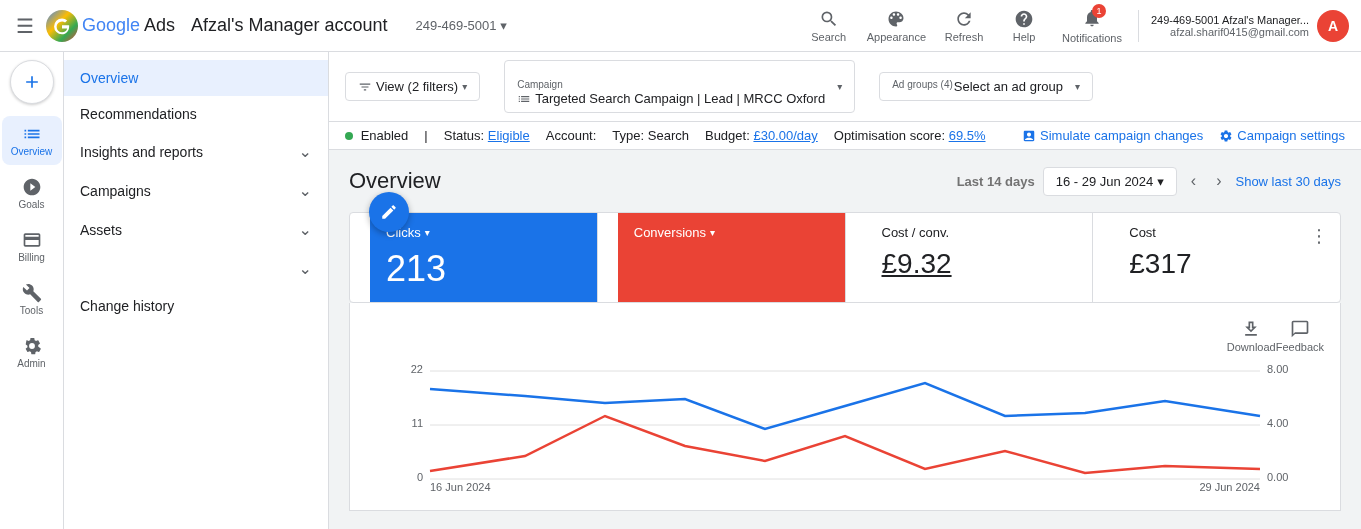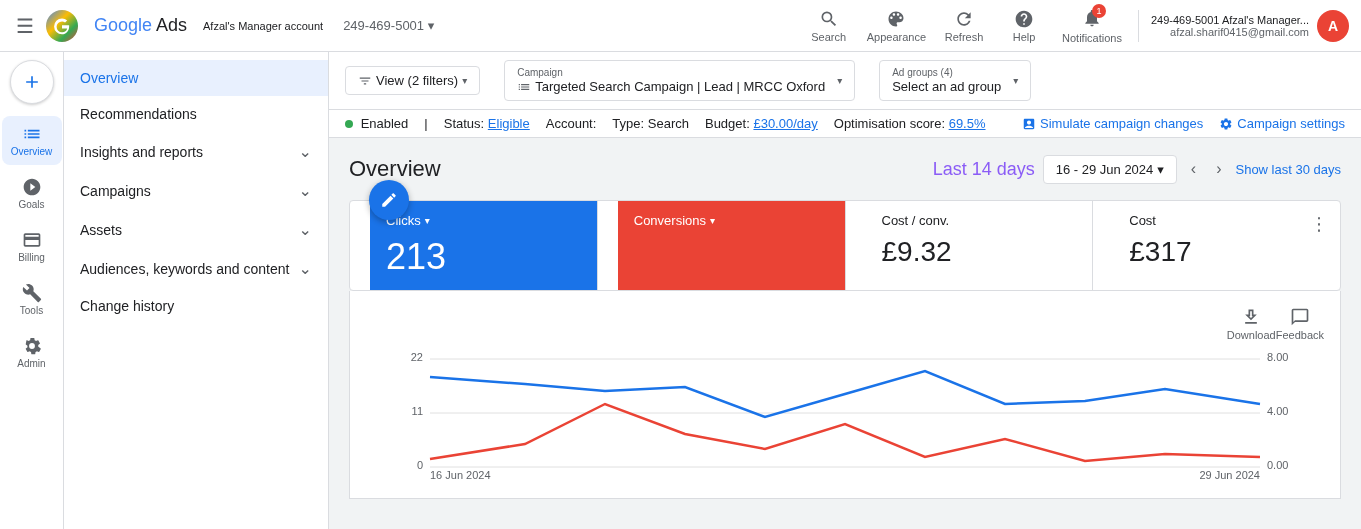--- a/index.html
+++ b/index.html
@@ -6,27 +6,27 @@
     body { font-family: Arial, sans-serif; font-size: 13px; background: #f1f3f4; color: #202124; overflow: hidden; }
 
     
     .topnav {
       display: flex; align-items: center; background: #fff;
       border-bottom: 1px solid #dadce0; height: 52px; padding: 0 12px;
       gap: 8px; position: fixed; top: 0; left: 0; right: 0; z-index: 100;
     }
     .topnav-left { display: flex; align-items: center; gap: 8px; flex: 1; }
     .hamburger { font-size: 20px; color: #5f6368; cursor: pointer; padding: 4px; }
-    .google-ads-logo { display: flex; align-items: center; gap: 16px; }
+    .google-ads-logo { display: flex; align-items: center; gap: 4px; }
     .logo-g { width: 32px; height: 32px; border-radius: 50%; background: linear-gradient(135deg, #4285f4 0%, #fbbc05 40%, #34a853 70%, #ea4335 100%); display: flex; align-items: center; justify-content: center; }
     .logo-g svg { width: 20px; height: 20px; }
     .brand-text { font-size: 18px; font-weight: 400; color: #202124; }
     .brand-text span { color: #4285f4; }
-    .account-name { font-size: 11px; color: #202124; font-weight: 500; margin-left: 8px; }
-    .account-id { font-size: 13px; color: #5f6368; margin-left: 12px; cursor: pointer; }
+    .account-name { font-size: 18px; color: #202124; font-weight: 500; margin-left: 8px; }
+    .account-id { font-size: 13px; color: #5f6368; margin-left: 20px; cursor: pointer; }
     .topnav-actions { display: flex; align-items: center; gap: 16px; }
     .nav-action { display: flex; flex-direction: column; align-items: center; gap: 2px; cursor: pointer; color: #5f6368; font-size: 11px; min-width: 44px; }
     .nav-action svg { width: 20px; height: 20px; }
     .notif-badge { position: relative; }
     .badge { position: absolute; top: -4px; right: -4px; background: #ea4335; color: #fff; border-radius: 50%; width: 14px; height: 14px; font-size: 9px; display: flex; align-items: center; justify-content: center; }
     .account-info { display: flex; align-items: center; gap: 8px; font-size: 12px; color: #5f6368; border-left: 1px solid #dadce0; padding-left: 12px; }
     .avatar { width: 32px; height: 32px; border-radius: 50%; background: #ea4335; color: #fff; display: flex; align-items: center; justify-content: center; font-size: 14px; font-weight: 600; }
 
     
     .sidebar {
@@ -98,21 +98,21 @@
     }
     .status-bar .spacer { flex: 1; }
 
     
     .overview-panel { padding: 16px 20px; }
     .overview-header {
       display: flex; align-items: center; margin-bottom: 16px;
     }
     .overview-title { font-size: 22px; font-weight: 400; color: #202124; flex: 1; }
     .date-controls { display: flex; align-items: center; gap: 8px; }
-    .date-label { font-size: 18px; color: #8b5cf6; }
+    .date-label { font-size: 13px; color: #737373; font-weight: bold; }
     .date-selector {
       display: flex; align-items: center; gap: 4px; padding: 6px 12px;
       border: 1px solid #dadce0; border-radius: 4px; background: #fff;
       cursor: pointer; font-size: 13px;
     }
     .nav-arrow { padding: 6px; cursor: pointer; color: #5f6368; font-size: 16px; border: none; background: none; }
     .show-link { color: #1a73e8; cursor: pointer; font-size: 13px; text-decoration: none; }
 
     
     .stats-row { display: flex; border: 1px solid #dadce0; border-radius: 4px; overflow: hidden; background: #fff; }
@@ -273,54 +273,53 @@
       </div>
       <div class="left-panel-item">
         <span>Campaigns</span>
         <span class="chevron">⌄</span>
       </div>
       <div class="left-panel-item">
         <span>Assets</span>
         <span class="chevron">⌄</span>
       </div>
       <div class="left-panel-item">
-        <span>Audiences, keywords and content</span>
         <span class="chevron">⌄</span>
       </div>
       <div class="left-panel-item">
         <span>Change history</span>
       </div>
     </div>
 
     <div class="content">
 
       <div class="filter-bar">
         <button class="filter-btn">
           <svg viewBox="0 0 24 24" fill="currentColor">
               <path d="M10 18h4v-2h-4v2zM3 6v2h18V6H3zm3 7h12v-2H6v2z"></path>
             </svg>
           <span>View (2 filters)</span>
           <span class="caret">▾</span>
         </button>
 
         <button class="filter-btn">
-          <div style="display:flex;flex-direction:column;align-items:flex-start;gap:1px;">
+          <div style="display:flex;flex-direction:column;align-items:flex-start;gap:1px;margin-top:12px;">
             <span class="filter-label">Campaign</span>
             <div style="display:flex;align-items:center;gap:4px;">
               <svg viewBox="0 0 24 24" width="14" height="14" fill="#5f6368">
                   <path d="M3 13h2v-2H3v2zm0 4h2v-2H3v2zm0-8h2V7H3v2zm4 4h14v-2H7v2zm0 4h14v-2H7v2zM7 7v2h14V7H7z"></path>
                 </svg>
               <span class="filter-value">Targeted Search Campaign | Lead | MRCC Oxford</span>
             </div>
           </div>
           <span class="caret" style="margin-left:8px;">▾</span>
         </button>
 
         <button class="filter-btn">
-          <div style="display:flex;flex-direction:column;align-items:flex-start;gap:1px;">
+          <div style="display:flex;align-items:flex-start;gap:1px;">
             <span class="filter-label">Ad groups (4)</span>
             <span class="filter-value">Select an ad group</span>
           </div>
           <span class="caret" style="margin-left:8px;">▾</span>
         </button>
       </div>
 
       <div class="status-bar">
         <span>
           <span class="status-dot"></span>
@@ -379,21 +378,21 @@
               <div class="stat-value">213</div>
             </div>
             <div class="stat-card red">
               <div class="stat-title">
                 <span>Conversions</span>
                 <span class="down-arrow">▾</span>
               </div>
             </div>
             <div class="stat-card">
               <div class="stat-title">Cost / conv.</div>
-              <div class="stat-value" style="font-size:28px;color:#202124;">£9.32</div>
+              <div class="stat-value" style="font-size:28px;color:#202124;text-decoration:underline;">£9.32</div>
             </div>
             <div class="stat-card">
               <div class="stat-title">Cost</div>
               <div class="stat-value" style="font-size:28px;color:#202124;">£317</div>
               <span class="more-btn">⋮</span>
             </div>
           </div>
 
           <div class="chart-container">
             <div class="chart-actions">

